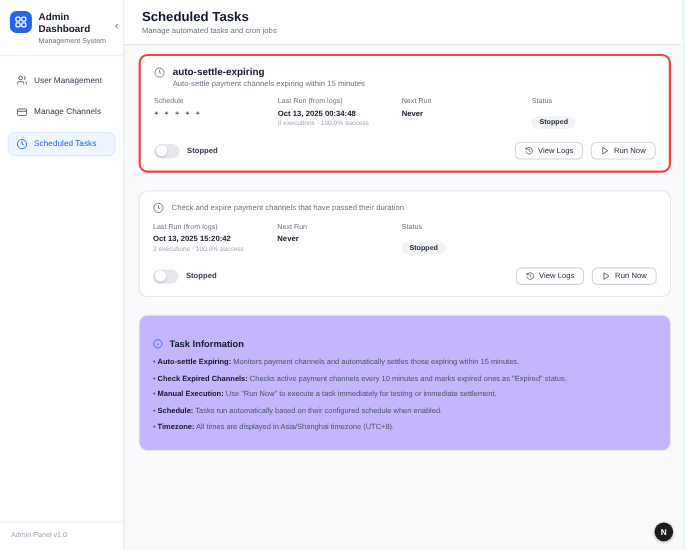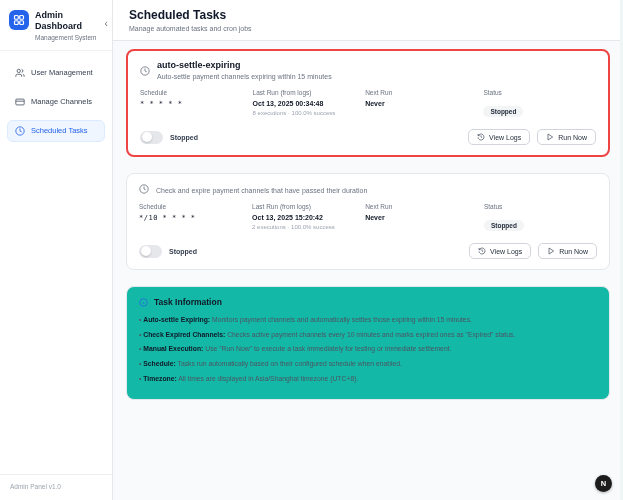--- a/index.html
+++ b/index.html
@@ -67,21 +67,21 @@
   .content { padding:8px 13px; flex:1; overflow:hidden; }
   
   .card {
     background:#fff;
     border:1px solid #e5e7eb;
     border-radius:8px;
     padding:9px 12px 10px;
     margin-bottom:16px;
   }
   .card.highlighted { border:2px solid #ef4444; }
-  .card-title-row { display:flex; align-items:center; gap:7px; }
+  .card-title-row { display:flex; align-items:flex-start; gap:7px; }
   .task-clock { color:#6b7280; margin-top:1px; display:flex; }
   .task-name { font-size:9px; font-weight:bold; color:#111827; }
   .task-desc { font-size:7px; color:#6b7280; margin-top:3px; }
   .stat-grid {
     display:grid; grid-template-columns:1fr 1fr 1.05fr 1fr;
     margin-top:9px;
   }
   .stat-label { font-size:6.5px; color:#6b7280; margin-bottom:4px; }
   .stat-value { font-size:7px; color:#111827; font-weight:bold; }
   .stat-value.cron { font-family:"DejaVu Sans Mono", monospace; font-weight:normal; letter-spacing:.5px; }
@@ -110,22 +110,22 @@
   .btn-group { display:flex; gap:7px; }
   .btn {
     display:flex; align-items:center; gap:4px;
     background:#fff; border:1px solid #d1d5db; border-radius:5px;
     padding:3px 8px; font-size:7px; color:#1f2937; cursor:pointer;
     white-space:nowrap;
   }
   .btn .bicon { display:flex; color:#374151; }
   
   .info-card {
-    background:#14b8a6; border:1px solid #e5e7eb; border-radius:8px;
-    padding:10px 12px 11px;
+    background:#c4b5fd; border:1px solid #e5e7eb; border-radius:8px;
+    padding:20px 12px 11px;
   }
   .info-head { display:flex; align-items:center; gap:6px; margin-bottom:8px; }
   .info-icon { color:#2563eb; display:flex; }
   .info-title { font-size:8.5px; font-weight:bold; color:#111827; }
   .bullet { font-size:6.8px; color:#4b5563; margin-bottom:5.5px; line-height:1.35; }
   .bullet::before { content:"•  "; color:#4b5563; }
   .bullet b { color:#111827; }
   
   .fab {
     position:absolute; right:11px; bottom:8px;
@@ -271,24 +271,20 @@
             <circle cx="12" cy="12" r="10"></circle>
               <polyline points="12 6 12 12 16 14"></polyline>
           </svg>
         </span>
         <div>
           <div class="task-desc">Check and expire payment channels that have passed their duration</div>
         </div>
       </div>
       <div class="stat-grid">
         <div>
-          <div class="stat-label">Schedule</div>
-          <div class="stat-value cron">*/10 * * * *</div>
-        </div>
-        <div>
           <div class="stat-label">Last Run (from logs)</div>
           <div class="stat-value">Oct 13, 2025 15:20:42</div>
           <div class="stat-sub">2 executions · 100.0% success</div>
         </div>
         <div>
           <div class="stat-label">Next Run</div>
           <div class="stat-value">Never</div>
         </div>
         <div>
           <div class="stat-label">Status</div>

